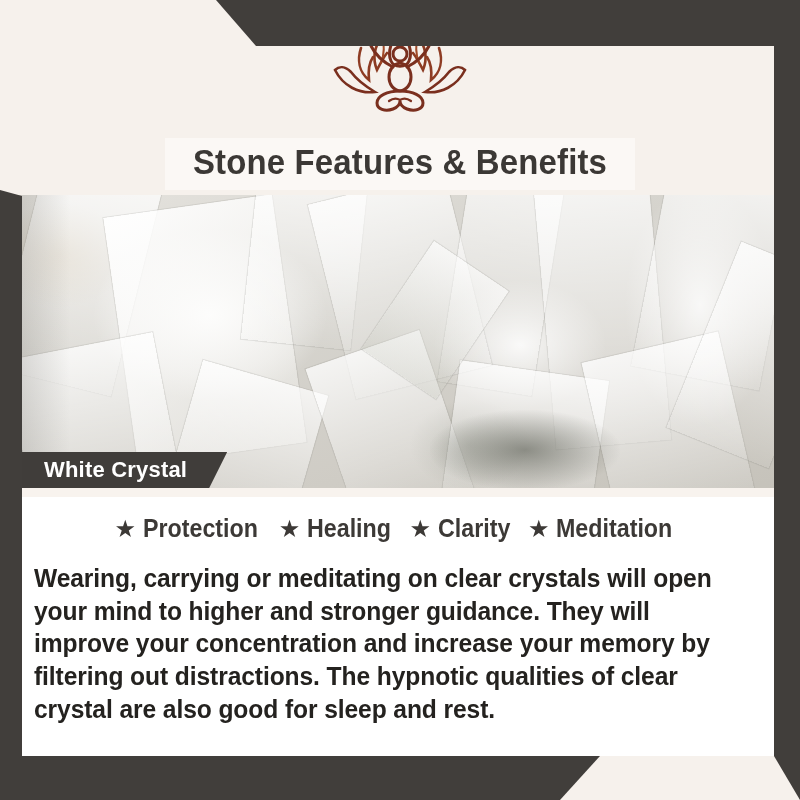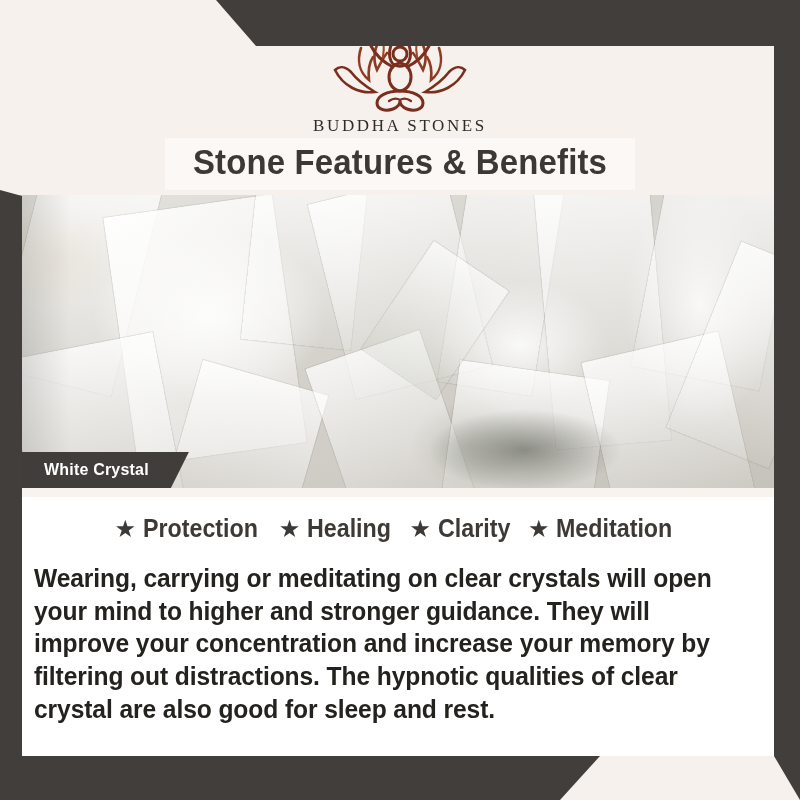--- a/index.html
+++ b/index.html
@@ -171,21 +171,21 @@
     padding: 0 40px 0 22px;
     display: flex;
     align-items: center;
     background: #403d3a;
     clip-path: polygon(0 0, 100% 0, calc(100% - 18px) 100%, 0 100%);
     z-index: 4;
   }
   .stone-tag span {
     font-family: "Liberation Sans", sans-serif;
     font-weight: bold;
-    font-size: 16px;
+    font-size: 22px;
     color: #ffffff;
     letter-spacing: 0.2px;
   }
 
   
   .body-panel {
     position: absolute;
     left: 22px;
     top: 488px;
     width: 752px;
@@ -298,21 +298,20 @@
 
           <path d="M75 41 C68 42 64 48 64 55 C64 62 68 68 75 69 C82 68 86 62 86 55 C86 48 82 42 75 41 Z" stroke-width="3"></path>
 
           <path d="M68 45 C58 40 50 32 46 24" stroke-width="3"></path>
           <path d="M82 45 C92 40 100 32 104 24" stroke-width="3"></path>
 
           <path d="M75 69 C62 69 52 74 52 81 C52 87 60 90 68 87 C73 85 75 82 75 79 C75 82 77 85 82 87 C90 90 98 87 98 81 C98 74 88 69 75 69 Z" stroke-width="3"></path>
           <path d="M64 79 C68 76 72 76 75 78 C78 76 82 76 86 79" stroke-width="2.2"></path>
         </g>
       </svg>
-      <div class="logo-word">BUDDHA STONES</div>
     </div>
 
     <div class="poster-title">Stone Features &amp; Benefits</div>
   </div>
 
   <div class="stone-tag">
     <span>White Crystal</span>
   </div>
 
   <div class="body-panel">

